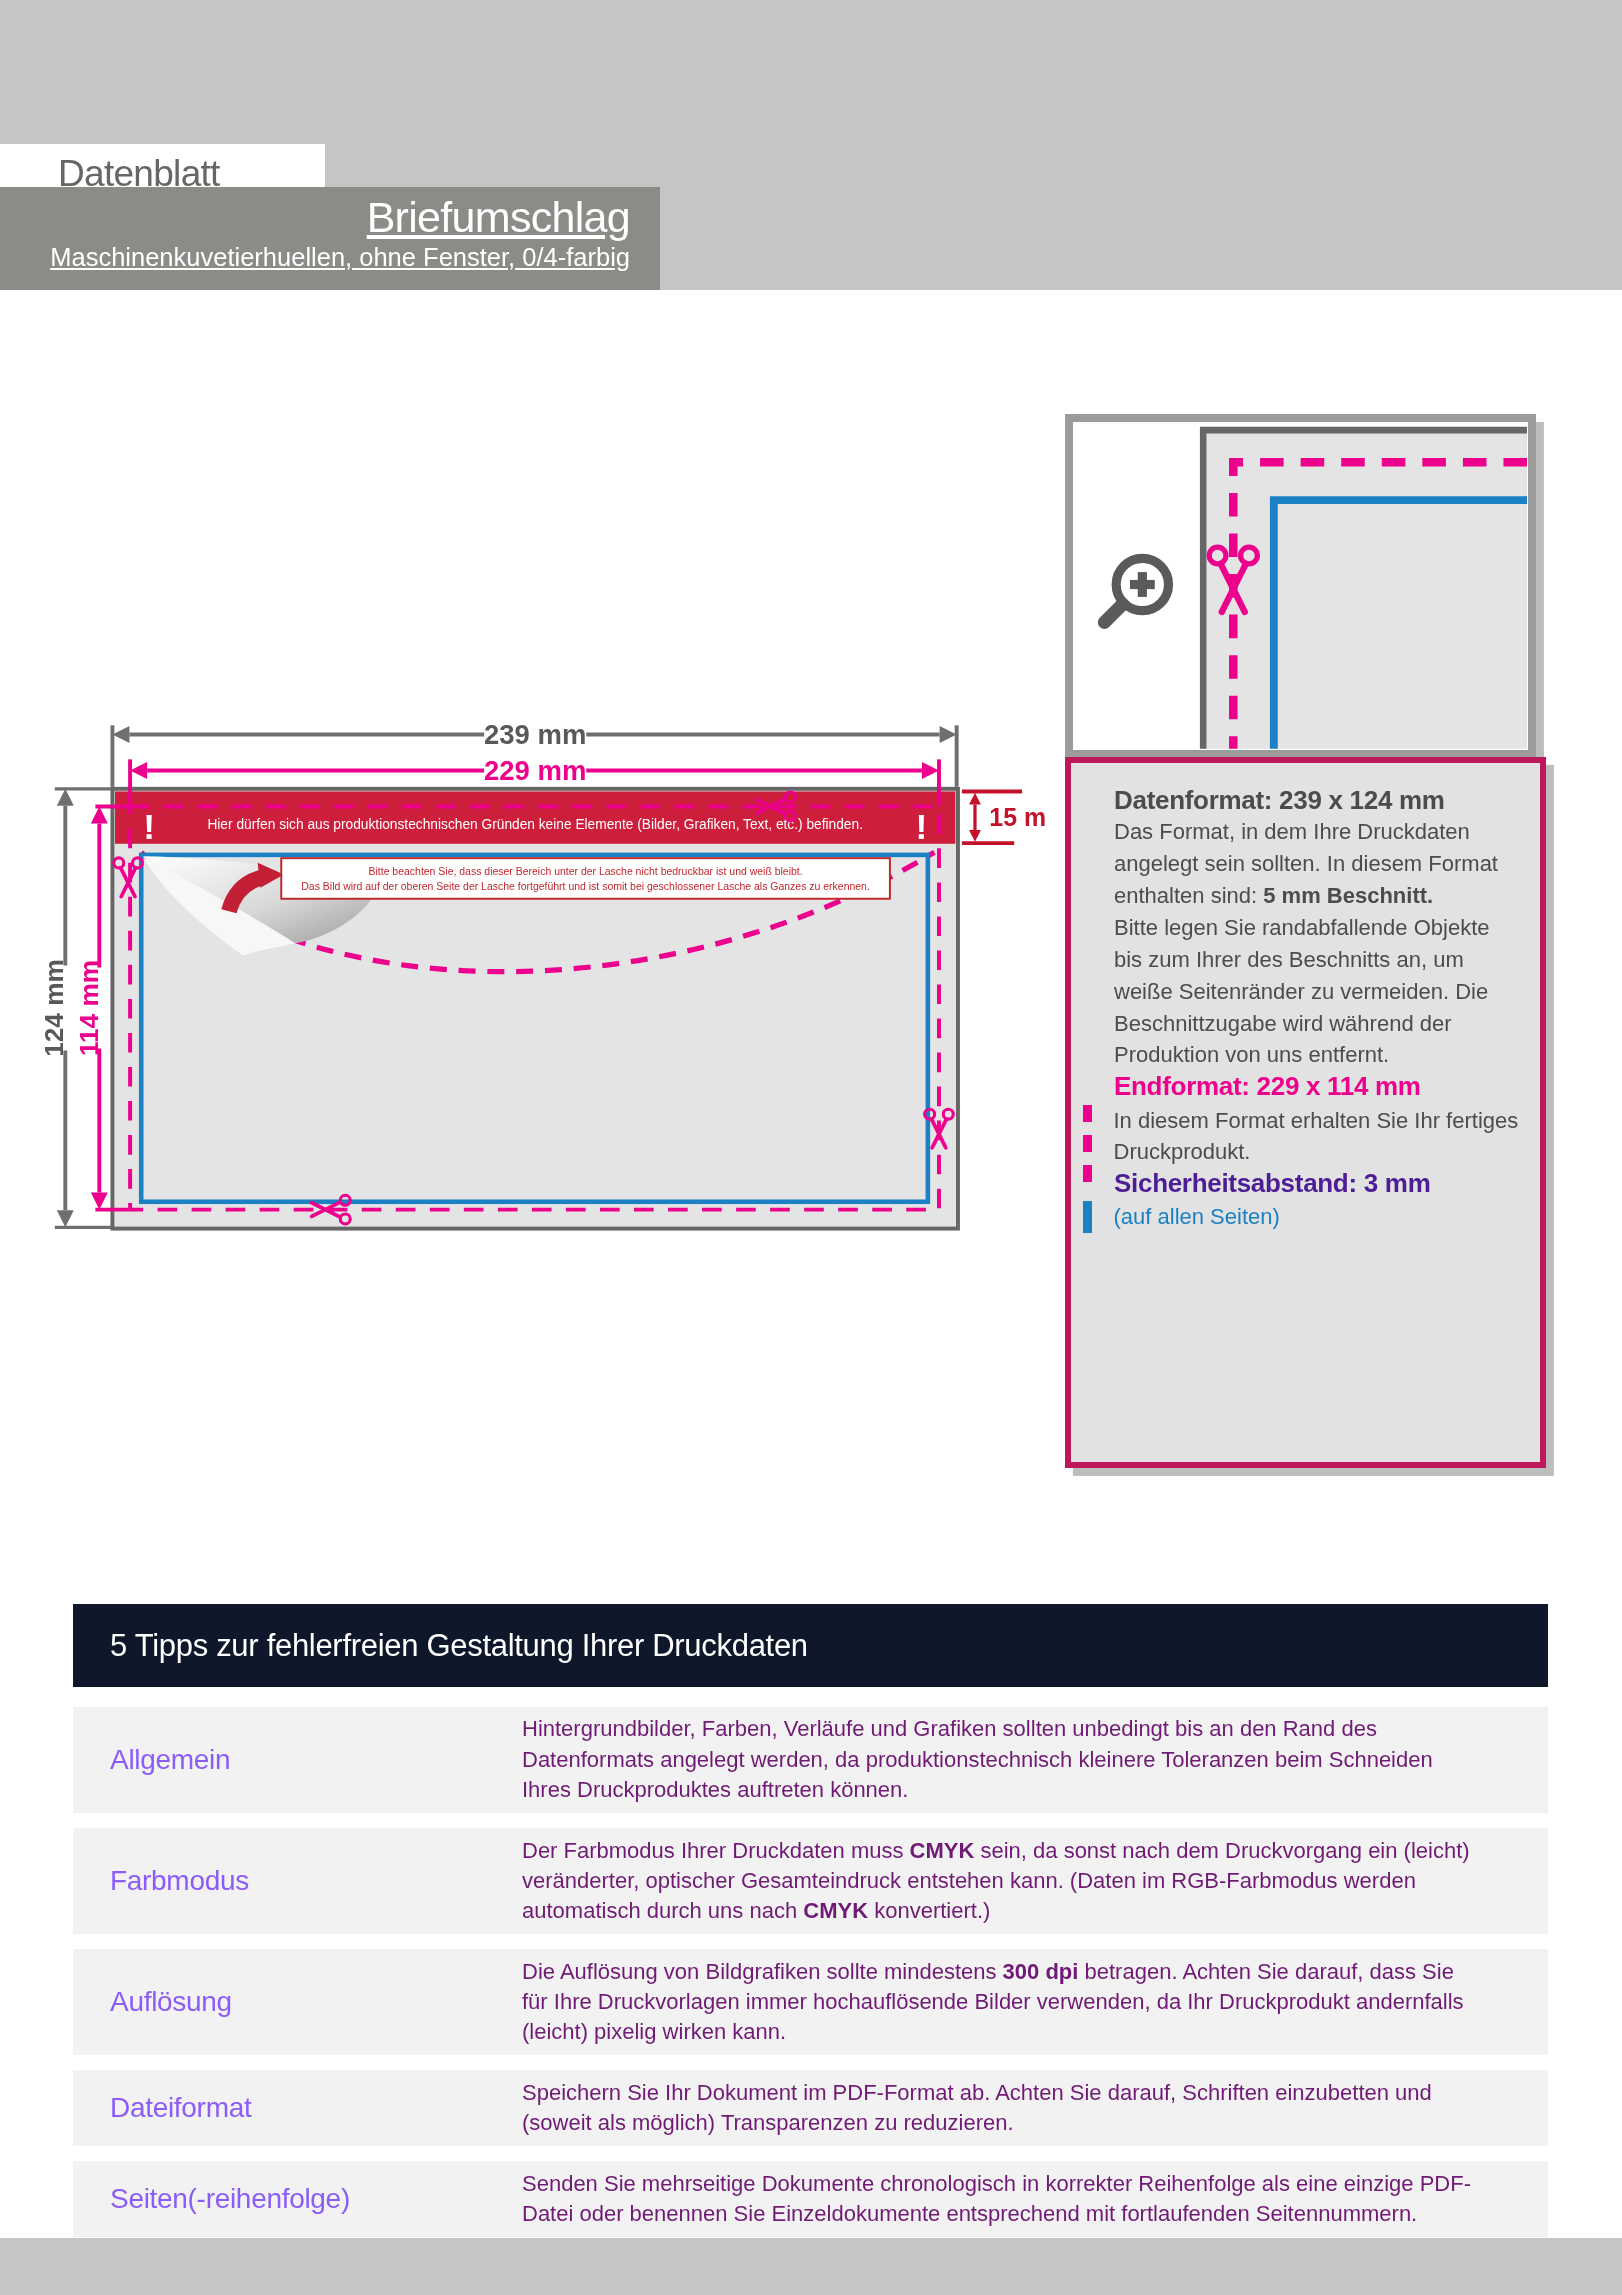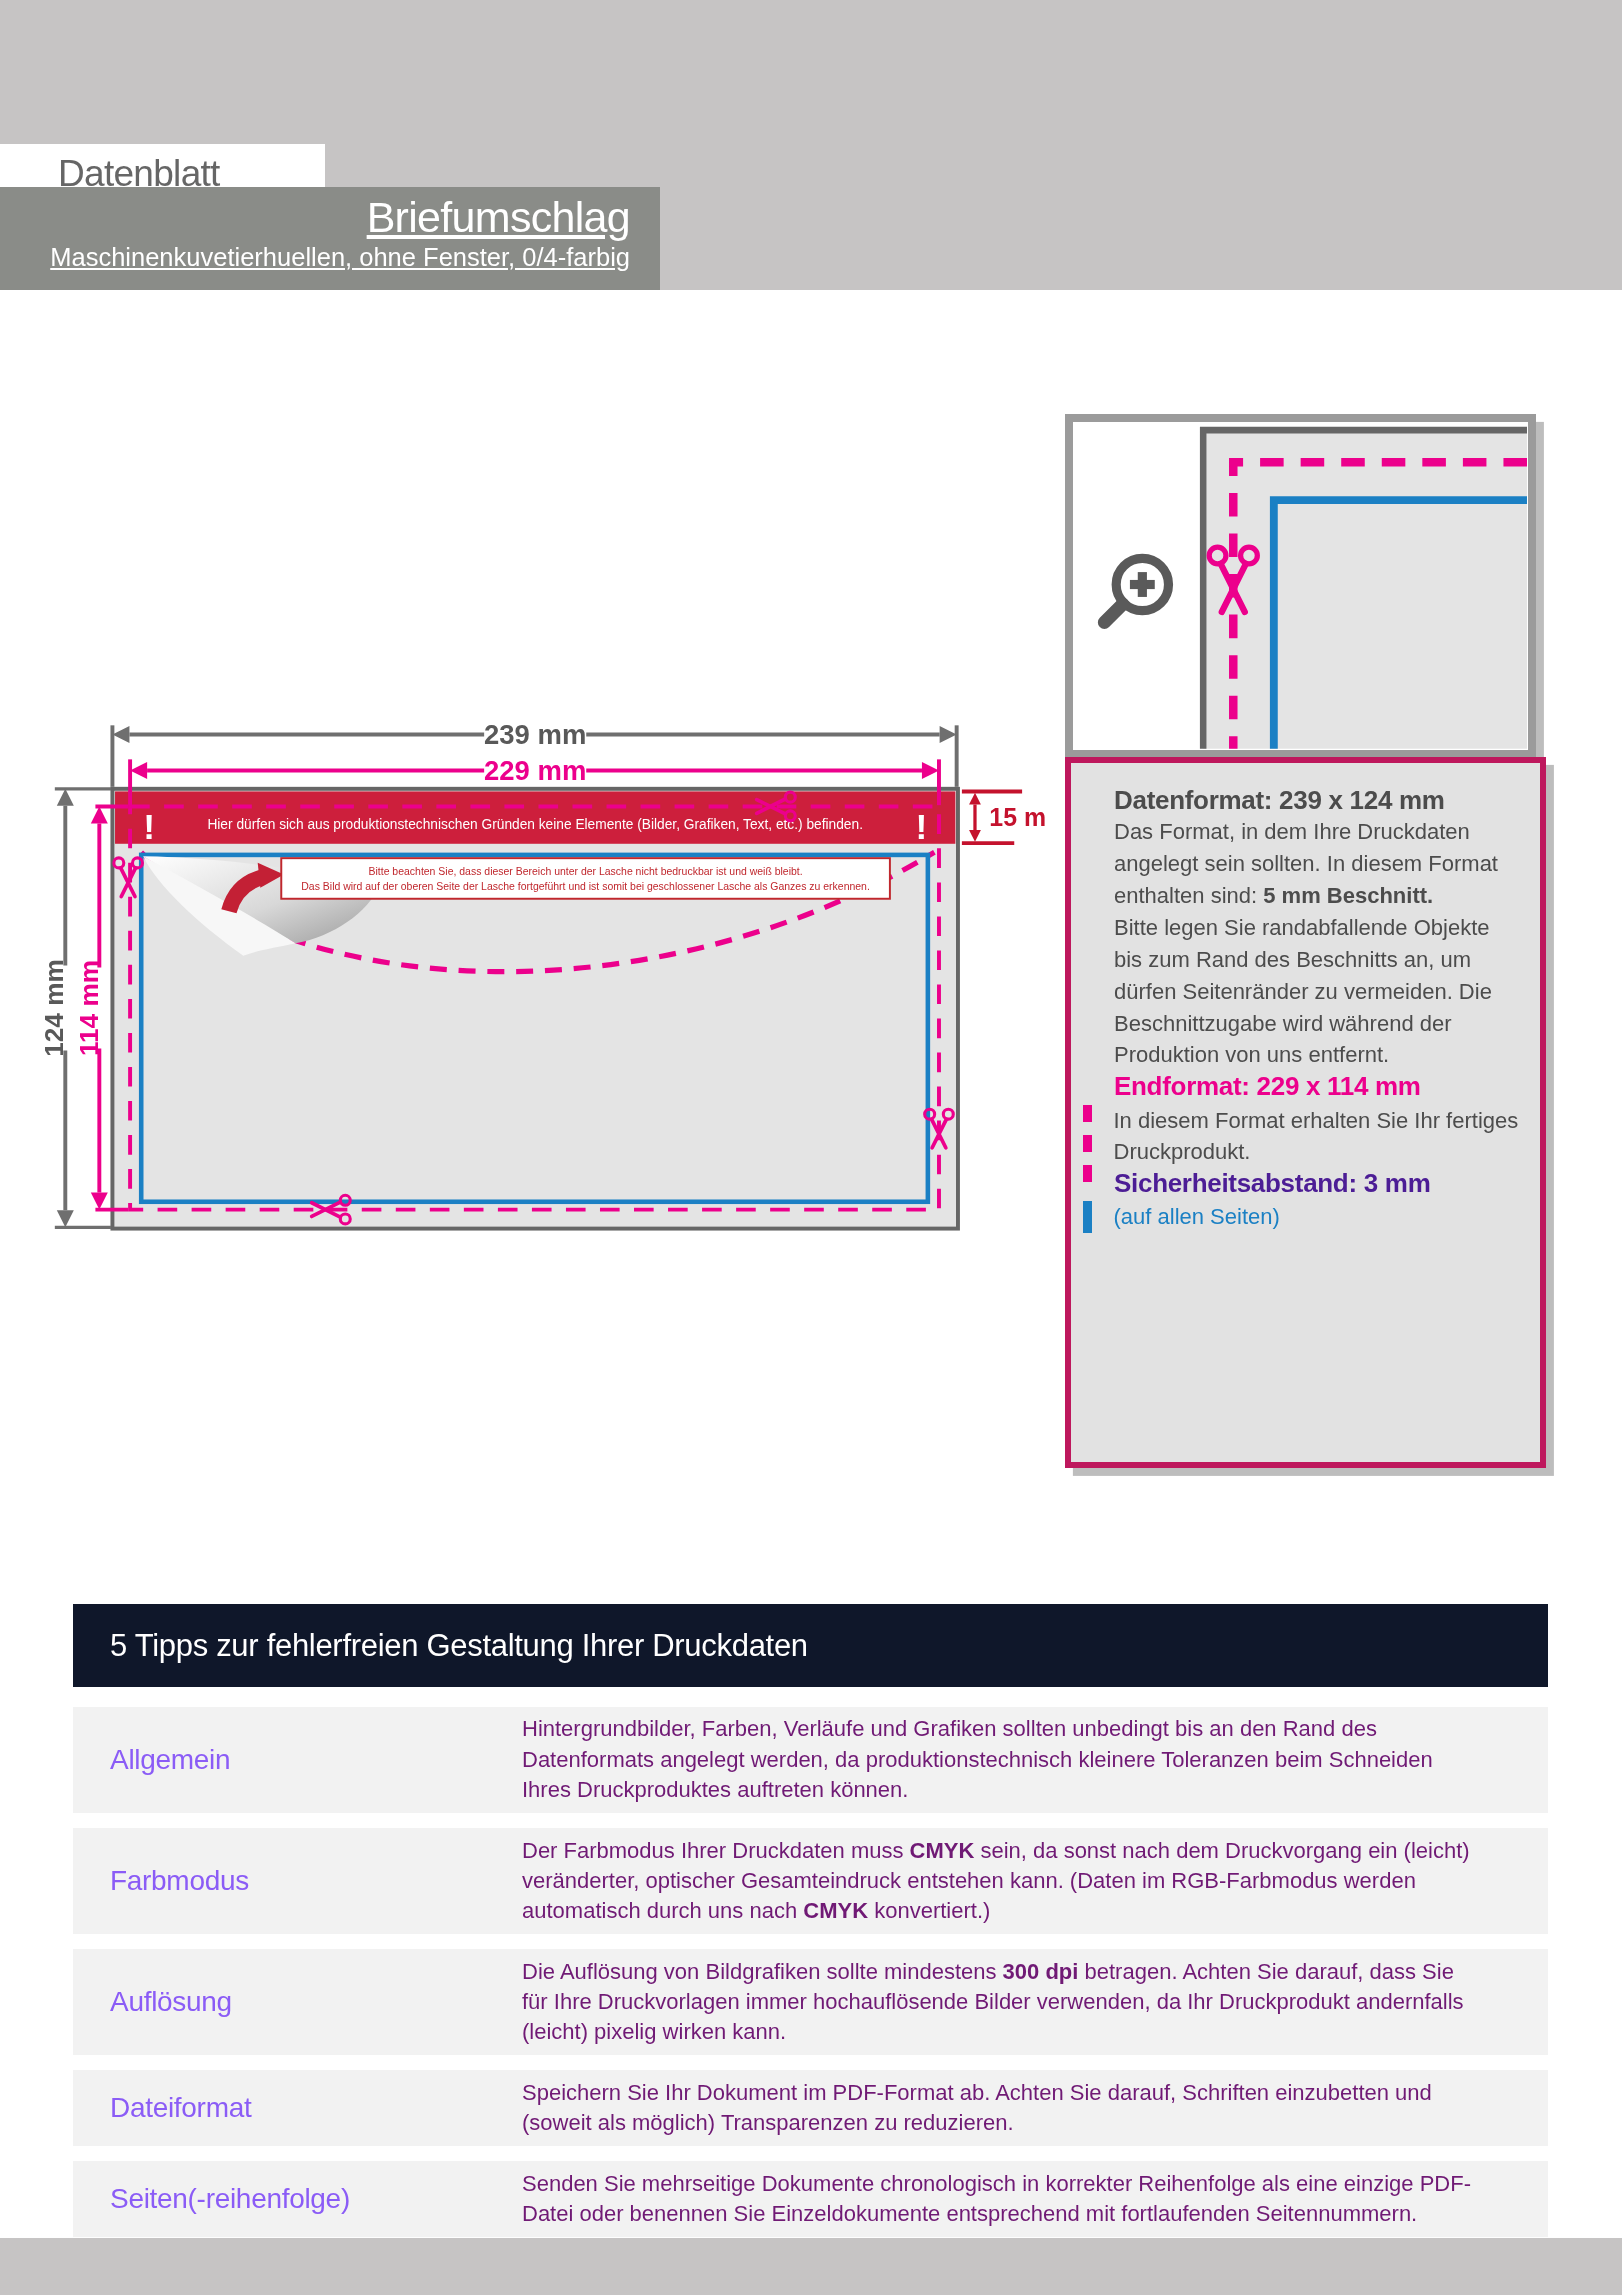--- a/index.html
+++ b/index.html
@@ -196,21 +196,21 @@
       <line x1="-19" y1="0" x2="19" y2="0" stroke-width="14"></line>
       <line x1="0" y1="-19" x2="0" y2="19" stroke-width="14"></line>
       <line x1="-30" y1="30" x2="-58" y2="58" stroke-width="20" stroke-linecap="round"></line>
     </g>
   </svg>
 </div>
 
 <aside class="abs info-panel">
   <h3>Datenformat: 239 x 124 mm</h3>
   <p><span>Das Format, in dem Ihre Druckdaten angelegt sein sollten. In diesem Format enthalten sind: </span><span class="b">5 mm Beschnitt.</span></p>
-  <p class="gap">Bitte legen Sie randabfallende Objekte bis zum Rand des Beschnitts an, um dürfen Seitenränder zu vermeiden. Die Beschnittzugabe wird während der Produktion von uns entfernt.</p>
+  <p class="gap">Bitte legen Sie randabfallende Objekte bis zum Ihrer des Beschnitts an, um weiße Seitenränder zu vermeiden. Die Beschnittzugabe wird während der Produktion von uns entfernt.</p>
 
   <h3 class="magenta gap2">Endformat: 229 x 114 mm</h3>
   <div class="barrow">
     <div class="bar dash-magenta"></div>
     <p>In diesem Format erhalten Sie Ihr fertiges Druckprodukt.</p>
   </div>
 
   <h3 class="blue gap2">Sicherheitsabstand: 3 mm</h3>
   <div class="barrow">
     <div class="bar solid-blue"></div>

